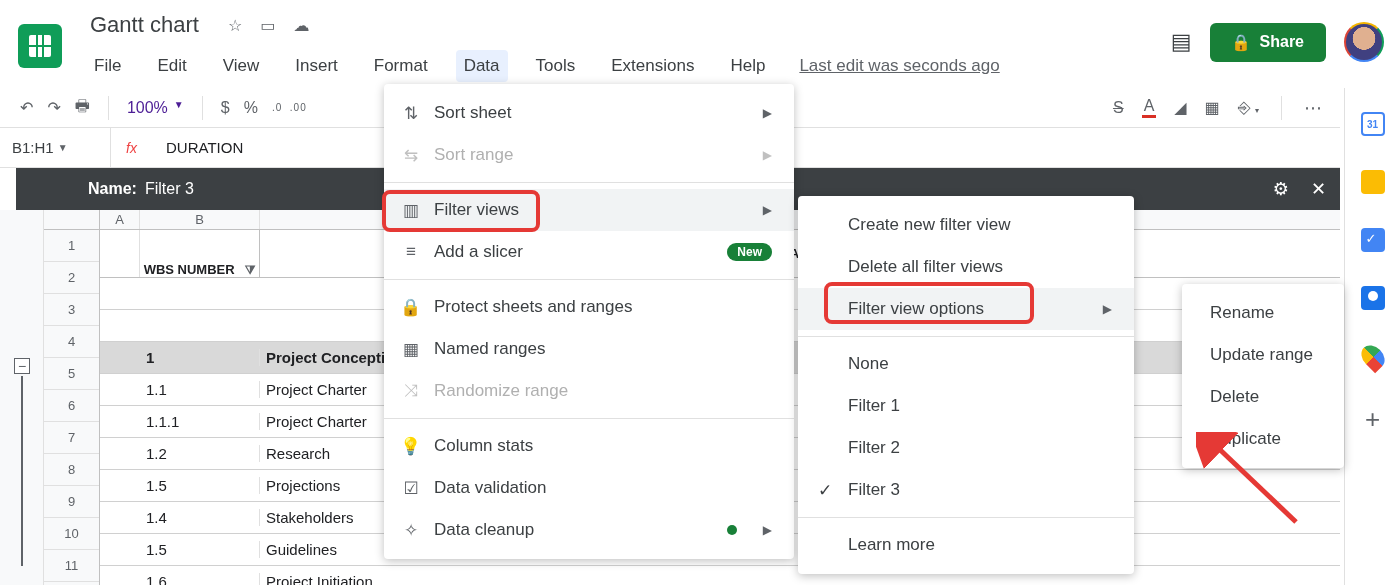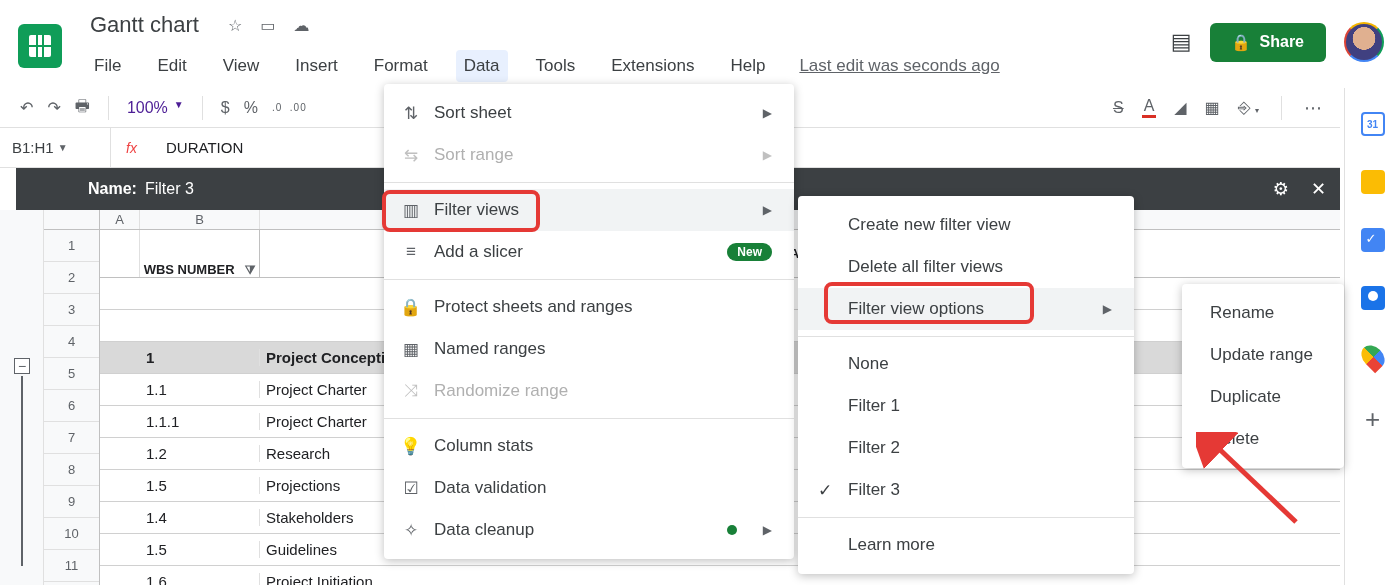--- a/index.html
+++ b/index.html
@@ -368,24 +368,24 @@
 </div>
 
 <div class="menu options-menu" style="left:1134px; top:284px; width:162px;margin-left:48px;">
   <div class="menu-entry">
     <span>Rename</span>
   </div>
   <div class="menu-entry">
     <span>Update range</span>
   </div>
   <div class="menu-entry">
+    <span>Delete</span>
+  </div>
+  <div class="menu-entry">
     <span>Duplicate</span>
-  </div>
-  <div class="menu-entry">
-    <span>Delete</span>
   </div>
 </div>
 
 <div class="highlight-box" style="left:382px; top:190px; width:158px; height:42px;"></div>
 <div class="highlight-box" style="left:824px; top:282px; width:210px; height:42px;"></div>
 
 <svg class="red-arrow" style="left:1196px; top:432px; width:110px; height:100px;">
   <defs>
     <marker id="ah" markerWidth="10" markerHeight="10" refX="2" refY="5" orient="auto">
       <path d="M0,0 L10,5 L0,10 Z" fill="#e53935"></path>

